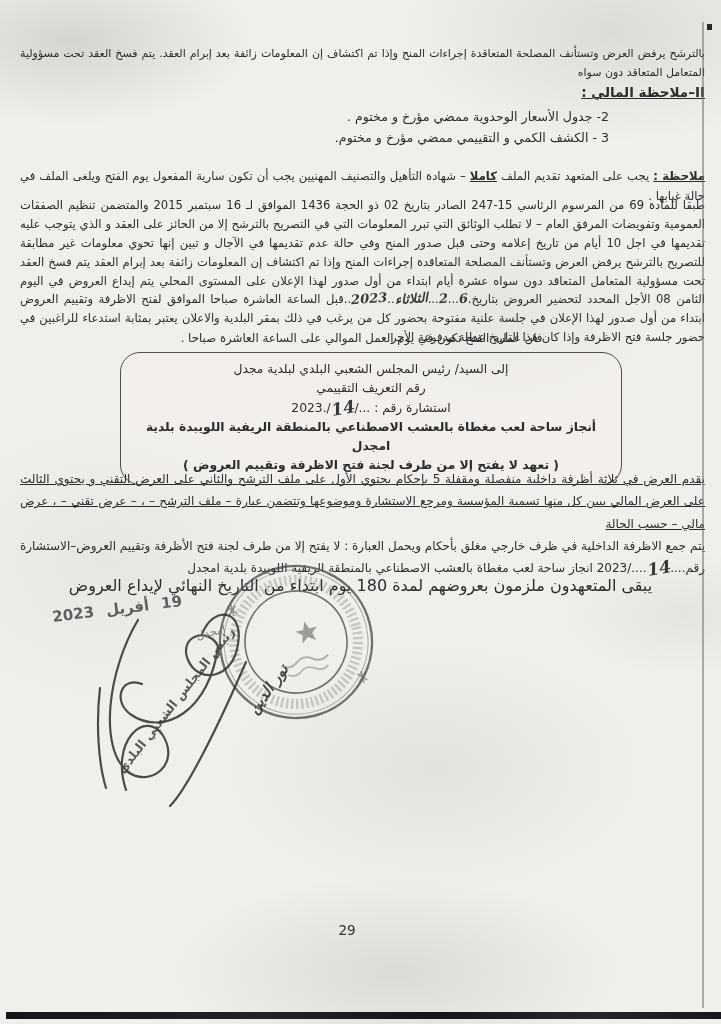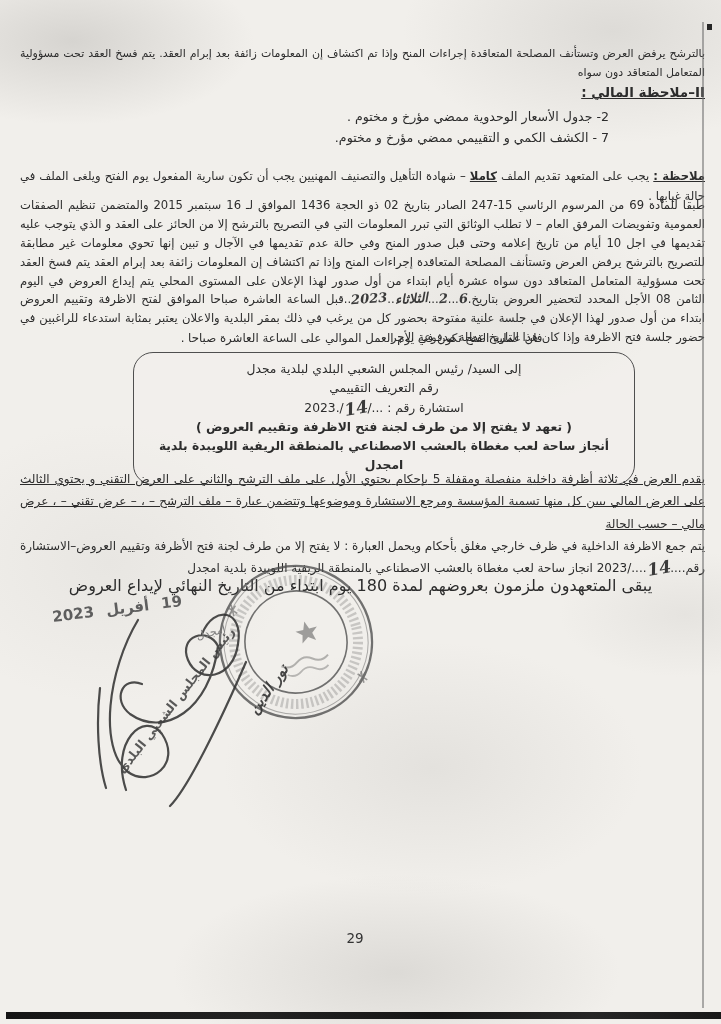--- a/index.html
+++ b/index.html
@@ -28,73 +28,73 @@
         font-weight:bold;text-decoration:underline;}
   .flist{position:absolute;top:106px;right:112px;left:20px;font-size:12.6px;}
   .flist .fitem{line-height:21px;}
   .note{top:166px;font-size:11.6px;}
   .b{font-weight:bold;text-decoration:underline;}
   .decree{top:196px;font-size:11.6px;line-height:1.63;}
   .closing{position:absolute;top:331px;left:2px;right:0;margin:0;text-align:center;font-size:11.8px;}
   .hw{display:inline-block;font-family:"DejaVu Serif",serif;font-style:italic;
       font-weight:bold;color:#3a3a3a;transform:rotate(-4deg);font-size:13px;line-height:1;}
   .hw.big{font-size:17px;transform:rotate(-10deg) translateY(2px);}
-  .address-box{position:absolute;top:352px;right:86px;width:472px;min-height:88px;
+  .address-box{position:absolute;top:352px;right:99px;width:472px;min-height:88px;
       border:1.6px solid #4f4f4f;border-radius:20px;padding:7px 14px 9px;
       text-align:center;font-size:12.3px;line-height:1.55;background:rgba(244,242,238,.35);}
   .address-box .bold-line{font-weight:bold;}
   .env{top:468px;font-size:12px;line-height:1.86;}
   .validity{position:absolute;top:576px;left:0;right:0;margin:0;text-align:center;font-size:16px;}
   .date-stamp{position:absolute;top:600px;left:52px;margin:0;color:#5e5e5e;
       font-weight:bold;font-size:15px;letter-spacing:1.5px;word-spacing:7px;
       transform:rotate(-7deg);white-space:nowrap;}
   .place-stamp{position:absolute;top:626px;left:196px;margin:0;color:#7a7a7a;
       font-size:11px;transform:rotate(-14deg);}
   .signer-title{position:absolute;top:700px;left:70px;width:200px;margin:0;
       color:#3f3f3f;font-weight:bold;font-size:12.5px;white-space:nowrap;
       transform:rotate(-52deg);opacity:.85;}
   .hw-name{position:absolute;top:726px;left:150px;width:170px;margin:0;
       font-family:"DejaVu Serif",serif;font-style:italic;font-weight:bold;
       color:#333;font-size:15px;white-space:nowrap;transform:rotate(-54deg);opacity:.9;}
   .seal{position:absolute;top:558px;left:210px;}
   .signature{position:absolute;top:592px;left:42px;}
-  .page-num{position:absolute;top:922px;left:322px;width:50px;margin:8px;
+  .page-num{position:absolute;top:922px;left:322px;width:50px;margin:0;
       text-align:center;font-size:13.5px;color:#333;}
   .bottom-bar{position:absolute;top:1012px;left:6px;right:0;height:7px;
       background:linear-gradient(90deg,#151515 0%,#222 35%,#161616 60%,#262626 82%,#181818 100%);}
   .right-line{position:absolute;top:22px;left:702px;width:1.5px;height:986px;
       background:rgba(110,110,110,.55);}
   .corner-mark{position:absolute;top:24px;left:707px;width:5px;height:6px;background:#262626;}
 </style>
 </head>
 <body>
 
 <div class="page">
 
   <p class="para intro">بالترشح يرفض العرض وتستأنف المصلحة المتعاقدة إجراءات المنح وإذا تم اكتشاف إن المعلومات زائفة بعد إبرام العقد. يتم فسخ العقد تحت مسؤولية المتعامل المتعاقد دون سواه</p>
 
   <h3 class="sec-heading">II–ملاحظة المالي :</h3>
 
   <div class="flist">
     <div class="fitem">2- جدول الأسعار الوحدوية ممضي مؤرخ و مختوم .</div>
-    <div class="fitem">7 - الكشف الكمي و التقييمي ممضي مؤرخ و مختوم.</div>
+    <div class="fitem">3 - الكشف الكمي و التقييمي ممضي مؤرخ و مختوم.</div>
   </div>
 
   <p class="para note"><span class="b">ملاحظة :</span> <span>يجب على المتعهد تقديم الملف </span><span class="b">كاملا</span><span> – شهادة التأهيل والتصنيف المهنيين يجب أن تكون سارية المفعول يوم الفتح ويلغى الملف في حالة غيابها .</span></p>
 
   <p class="para decree"><span>طبقا للمادة 69 من المرسوم الرئاسي 15-247 الصادر بتاريخ 02 ذو الحجة 1436 الموافق لـ 16 سبتمبر 2015 والمتضمن تنظيم الصفقات العمومية وتفويضات المرفق العام – لا تطلب الوثائق التي تبرر المعلومات التي في التصريح بالترشح إلا من الحائز على العقد و الذي يتوجب عليه تقديمها في اجل 10 أيام من تاريخ إعلامه وحتى قبل صدور المنح وفي حالة عدم تقديمها في الآجال و تبين إنها تحوي معلومات غير مطابقة للتصريح بالترشح يرفض العرض وتستأنف المصلحة المتعاقدة إجراءات المنح وإذا تم اكتشاف إن المعلومات زائفة بعد إبرام العقد يتم فسخ العقد تحت مسؤولية المتعامل المتعاقد دون سواه</span> <span>عشرة أيام ابتداء من أول صدور لهذا الإعلان على المستوى المحلي يتم إيداع العروض في اليوم الثامن 08 الأجل المحدد لتحضير العروض</span> <span>بتاريخ.</span><span class="hw" dir="ltr">6</span><span>...</span><span class="hw" dir="ltr">2</span><span>...</span><span class="hw">الثلاثاء</span><span>..</span><span class="hw" dir="ltr">2023</span><span>..</span><span>قبل الساعة العاشرة صباحا الموافق لفتح الاظرفة وتقييم العروض ابتداء من أول صدور لهذا الإعلان في جلسة علنية مفتوحة بحضور كل من يرغب في ذلك بمقر البلدية والاعلان يعتبر بمثابة استدعاء للراغبين في حضور جلسة فتح الاظرفة وإذا كان هذا التاريخ عطلة مدفوعة الأجر</span></p>
 
   <p class="closing">فان عملية الفتح تكون في يوم العمل الموالي على الساعة العاشرة صباحا .</p>
 
   <div class="address-box">
     <div>إلى السيد/ رئيس المجلس الشعبي البلدي لبلدية مجدل</div>
     <div>رقم التعريف التقييمي</div>
     <div><span>استشارة رقم : .../</span><span class="hw big">14</span><span>/.2023</span></div>
+    <div class="bold-line">أنجاز  ساحة لعب مغطاة بالعشب الاصطناعي بالمنطقة الريفية اللويبدة بلدية امجدل</div>
     <div class="bold-line">( تعهد لا يفتح إلا من طرف لجنة فتح الاظرفة وتقييم العروض )</div>
-    <div class="bold-line">أنجاز  ساحة لعب مغطاة بالعشب الاصطناعي بالمنطقة الريفية اللويبدة بلدية امجدل</div>
   </div>
 
   <div class="para env">
     <p style="margin:0;text-decoration:underline;">يقدم العرض في ثلاثة أظرفة داخلية منفصلة ومقفلة 5 بإحكام يحتوي الأول على ملف الترشح والثاني على العرض التقني و يحتوي الثالث على العرض المالي يبين كل منها تسمية المؤسسة ومرجع الاستشارة وموضوعها وتتضمن عبارة – ملف الترشح – ، – عرض تقني – ، عرض مالي – حسب الحالة</p>
     <p style="margin:0;"><span>يتم جمع الاظرفة الداخلية في ظرف خارجي مغلق بأحكام ويحمل العبارة : لا يفتح إلا من طرف لجنة فتح الأظرفة وتقييم العروض–الاستشارة</span> <span>رقم....</span><span class="hw big">14</span><span>..../2023 انجاز ساحة لعب مغطاة بالعشب الاصطناعي بالمنطقة الريفية اللويبدة بلدية امجدل</span></p>
   </div>
 
   <p class="validity">يبقى المتعهدون ملزمون بعروضهم لمدة 180 يوم ابتداء من التاريخ النهائي لإيداع العروض</p>
 
   <svg class="seal" width="172" height="168" viewBox="0 0 172 168" aria-hidden="true">

